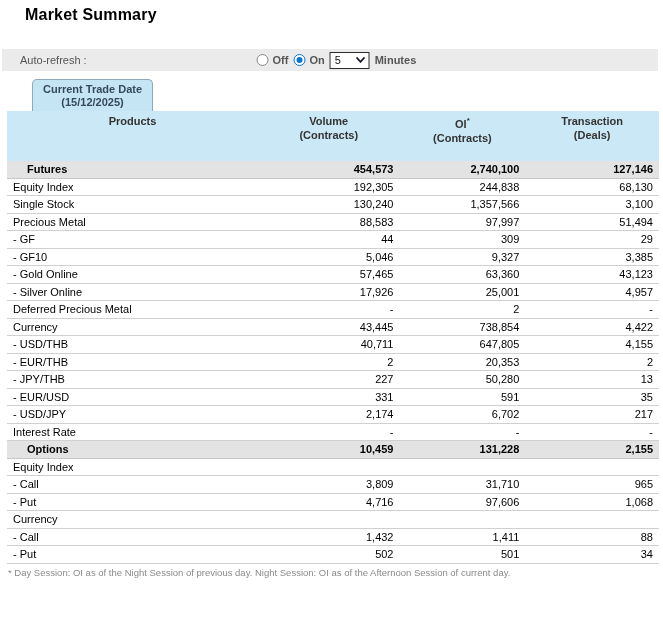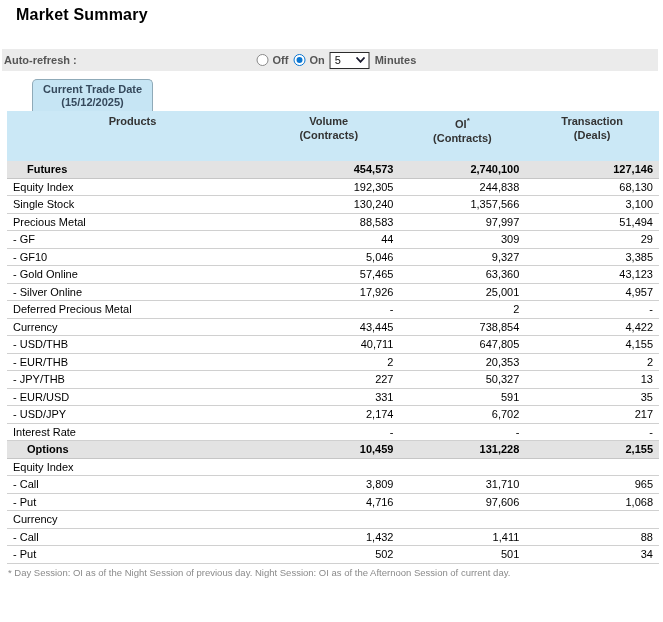--- a/index.html
+++ b/index.html
@@ -1,23 +1,23 @@
 <!DOCTYPE html>
 <html><head>
 <meta charset="utf-8">
 <style>
   * { box-sizing: border-box; margin: 0; padding: 0; }
   html, body { width: 663px; background: #ffffff; font-family: "Liberation Sans", sans-serif; }
   .page { width: 663px; height: 622px; overflow: hidden; position: relative; }
 
-  .page-title { margin: 6px 0 0 16px; font-size: 16px; font-weight: 600; color: #000; letter-spacing: 0.2px; }
+  .page-title { margin: 6px 0 0 25px; font-size: 16px; font-weight: 600; color: #000; letter-spacing: 0.2px; }
 
   
   .refresh-bar { margin: 25px 5px 0 2px; height: 22px; background: #ebebeb; position: relative; display: flex; align-items: center; }
-  .refresh-label { font-size: 11px; font-weight: bold; color: #555; padding-left: 2px; }
+  .refresh-label { font-size: 11px; font-weight: normal; color: #555; padding-left: 18px; }
   .refresh-controls { position: absolute; left: 50%; top: 0; height: 100%; transform: translateX(-46%); display: flex; align-items: center; gap: 5px; }
   .radio-option { display: flex; align-items: center; gap: 4px; cursor: pointer; }
   .radio { width: 12px; height: 12px; border-radius: 50%; background: #fff; border: 1px solid #8a8a8a; position: relative; display: inline-block; }
   .radio.checked { border: 1px solid #0b76d1; }
   .radio.checked::after { content: ""; position: absolute; left: 2px; top: 2px; width: 6px; height: 6px; border-radius: 50%; background: #0b76d1; }
   .radio-text { font-size: 11px; font-weight: bold; color: #555; }
   .interval-select { width: 40px; height: 17px; background: #fff; border: 1px solid #2b2b2b; display: flex; align-items: center; justify-content: space-between; padding: 0 3px 0 4px; font-size: 11px; color: #111; cursor: pointer; }
   .minutes-text { font-size: 11px; font-weight: bold; color: #555; }
 
   
@@ -167,21 +167,21 @@
           </tr>
           <tr class="item">
             <td>- EUR/THB</td>
             <td class="num">2</td>
             <td class="num">20,353</td>
             <td class="num">2</td>
           </tr>
           <tr class="item">
             <td>- JPY/THB</td>
             <td class="num">227</td>
-            <td class="num">50,327</td>
+            <td class="num">50,280</td>
             <td class="num">13</td>
           </tr>
           <tr class="item">
             <td>- EUR/USD</td>
             <td class="num">331</td>
             <td class="num">591</td>
             <td class="num">35</td>
           </tr>
           <tr class="item">
             <td>- USD/JPY</td>

